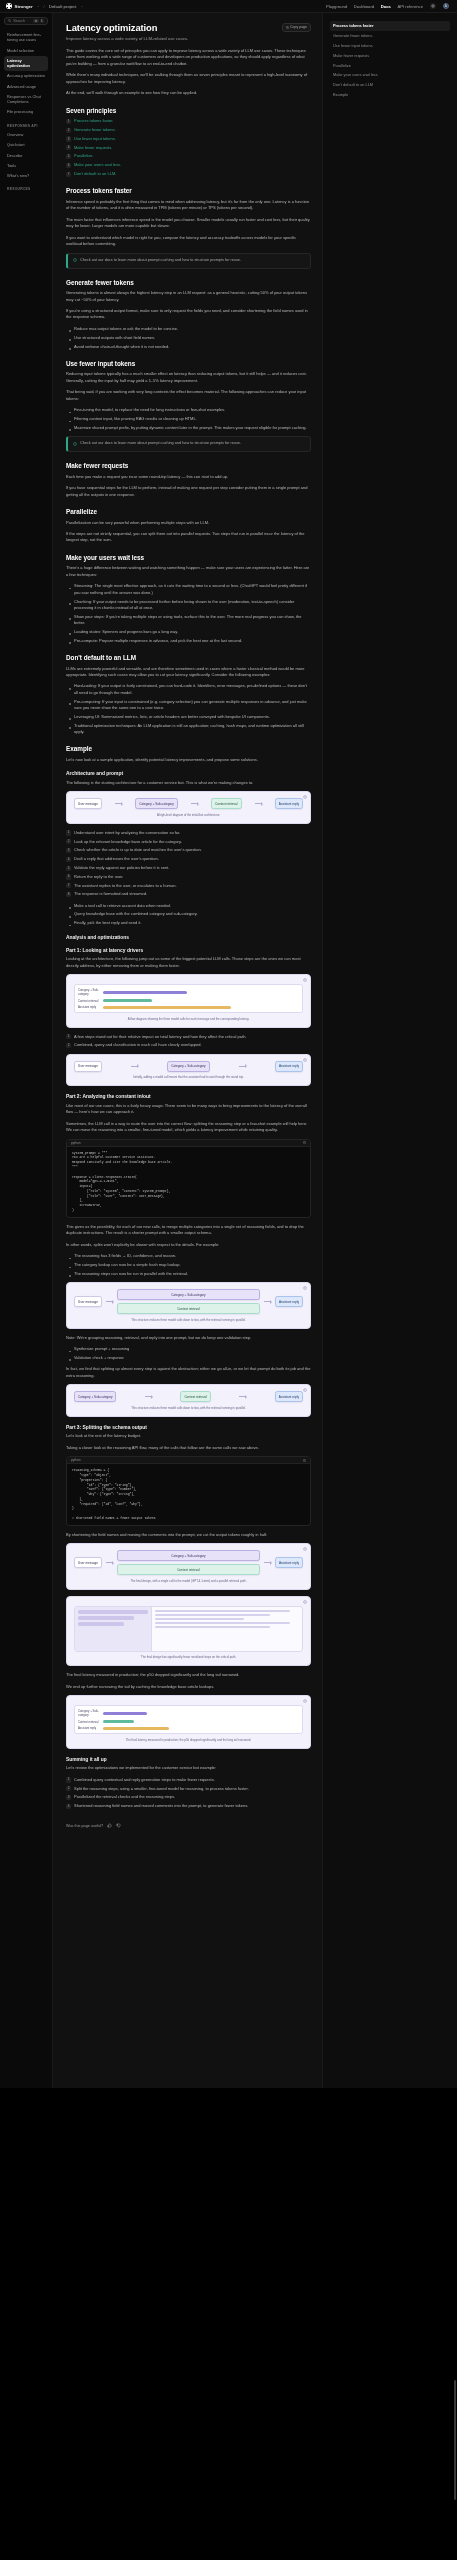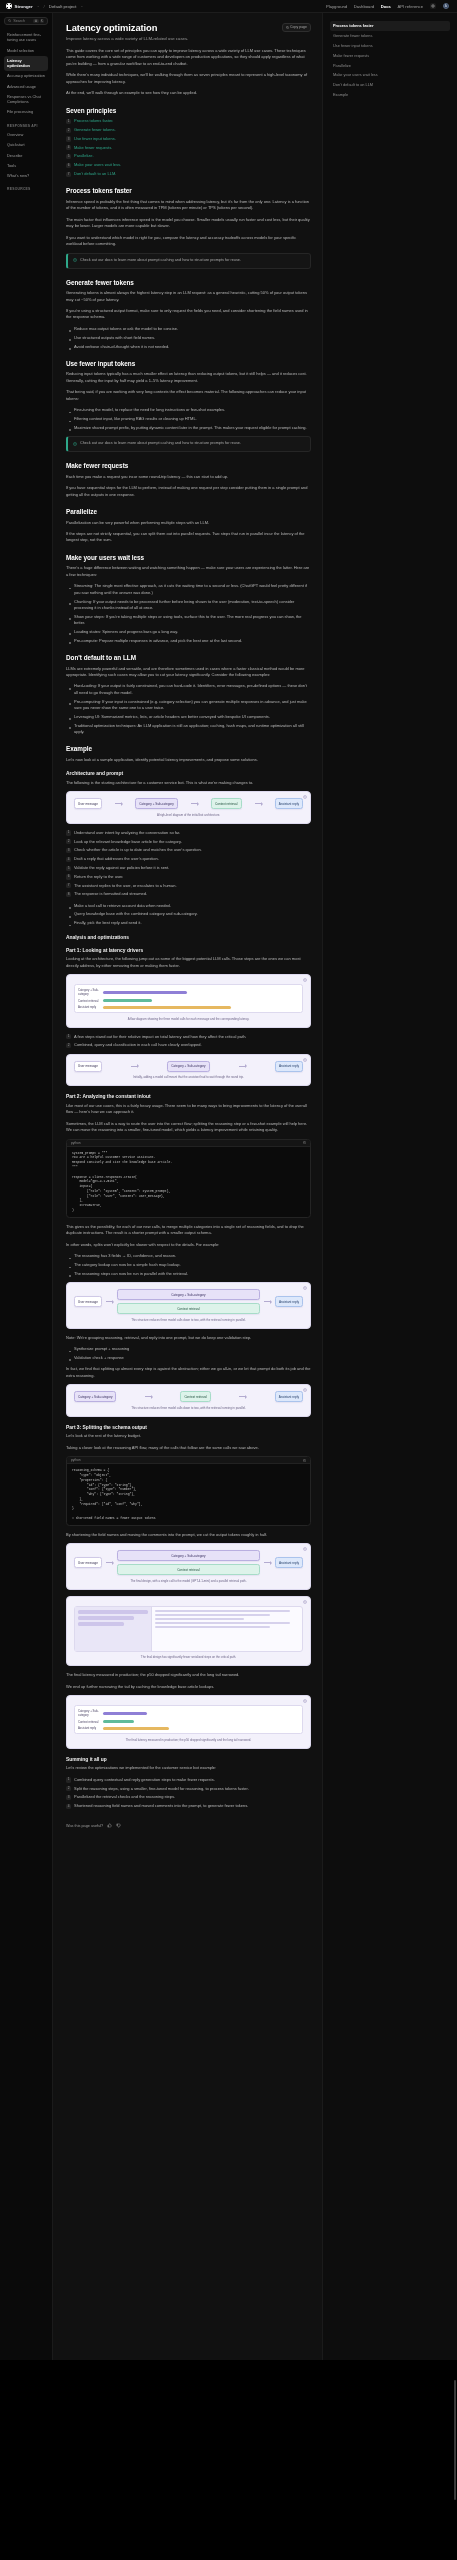--- a/index.html
+++ b/index.html
@@ -3,21 +3,21 @@
 <meta charset="utf-8">
 <style>
   * { box-sizing: border-box; margin: 0; padding: 0; }
   html, body {
     width: 457px; height: 2560px;
     background: #000000;
     font-family: "Liberation Sans", sans-serif;
     color: #ececf1;
     overflow: hidden;
   }
-  #page { position: relative; width: 457px; height: 2360px; background:#eab308;border-radius:29px; }
+  #page { position: relative; width: 457px; height: 2088px; background:#eab308;border-radius:29px; }
 
   
   .topnav {
     position: absolute; top:0; left:0; width:457px; height:13px;
     background:#0d0d0d; border-bottom:1px solid #1d1d1d;
     display:flex; align-items:center; padding:0 6px; gap:4px;
   }
   .brand { display:flex; align-items:center; gap:2.5px; }
   .brand-logo {
     width:6px; height:6px; border-radius:50%;

